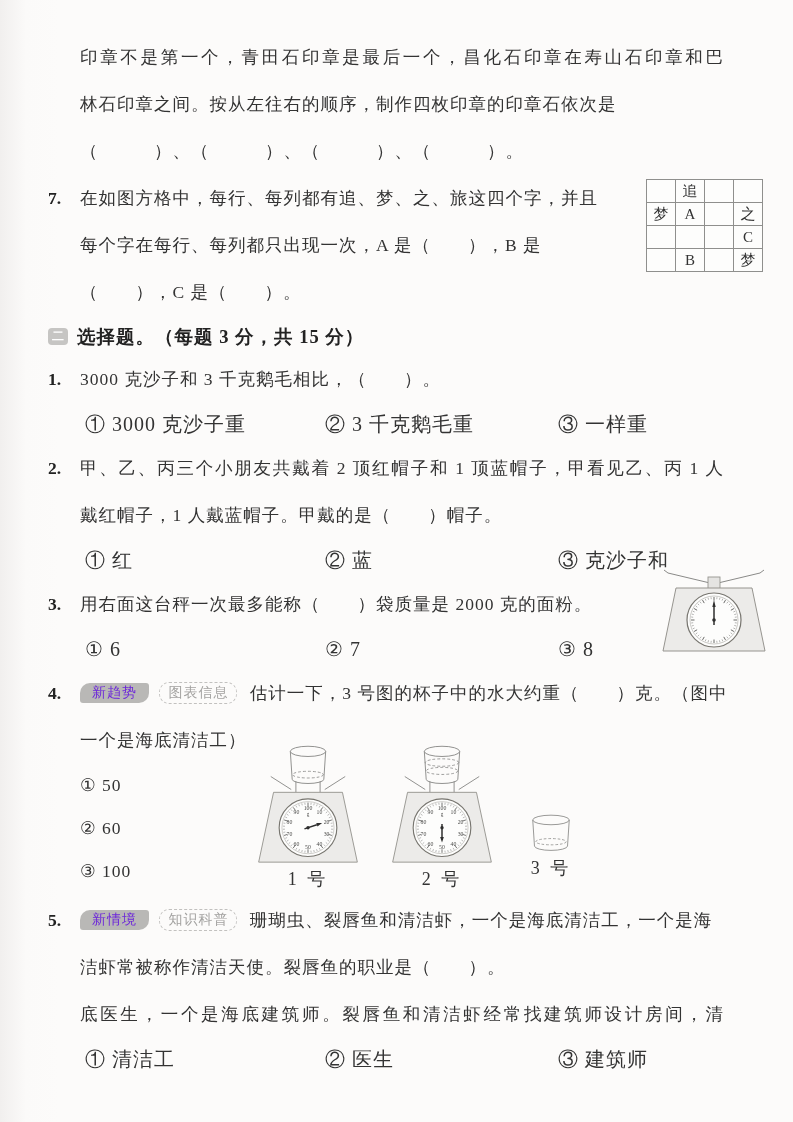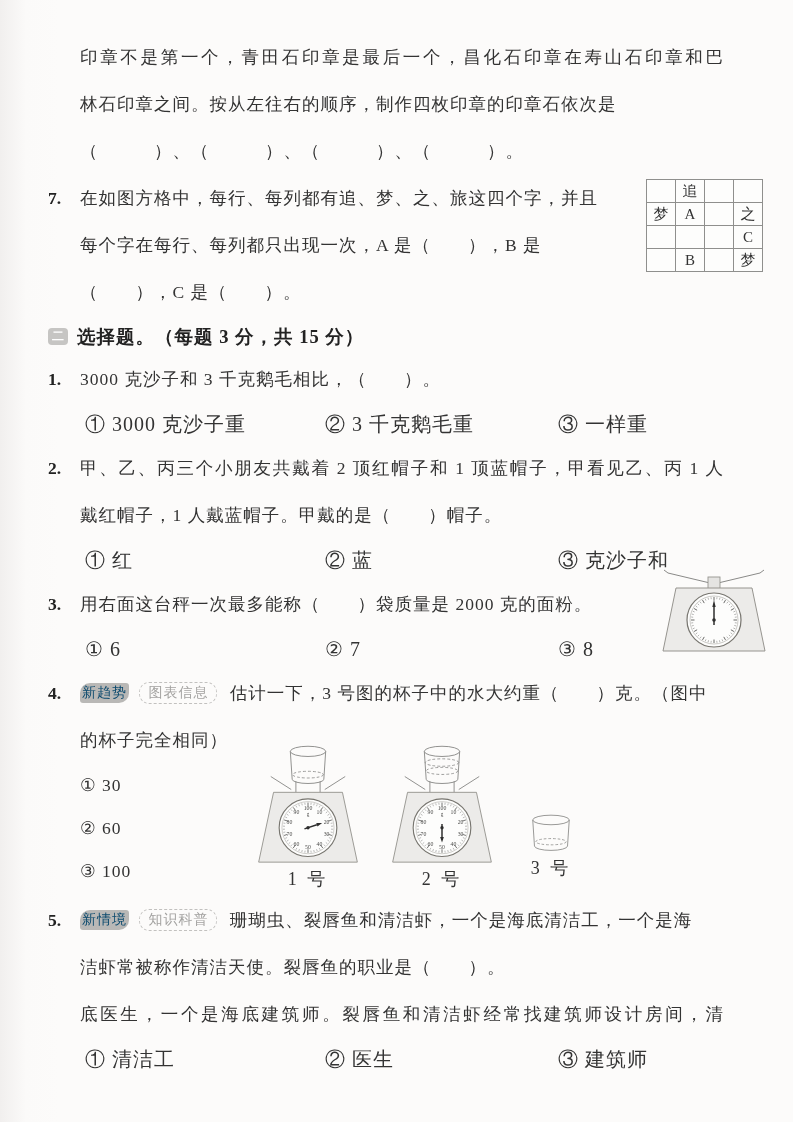--- a/index.html
+++ b/index.html
@@ -22,21 +22,21 @@
   .opt{position:absolute;line-height:42px;letter-spacing:1px;}
   .opt.p1{left:85px;}.opt.p2{left:325px;}.opt.p3{left:558px;}
   
   .sec{margin-left:48px;height:40px;display:flex;align-items:center;gap:9px;
        font-size:18.5px;font-weight:bold;color:#222;letter-spacing:1px;}
   .sec-icon{flex:0 0 auto;width:20px;height:17px;background:#c6c5c3;border-radius:4px;
        color:#fff;font-size:12px;line-height:17px;text-align:center;font-weight:bold;letter-spacing:0;}
   
   .badge{display:inline-block;font-size:14px;height:20px;line-height:20px;
          vertical-align:2px;letter-spacing:1px;margin-right:5px;}
-  .badge.solid{background:#b9b8b6;color:#0c4a6e;padding:0 2px;border-radius:10px 3px 10px 3px;}
+  .badge.solid{background:#b9b8b6;color:#6d28d9;padding:0 12px;border-radius:10px 3px 10px 3px;}
   .badge.outline{color:#a3a2a0;border:1px dashed #c2c1bf;padding:0 8px;border-radius:10px;margin-right:7px;}
   
   .q7grid{position:absolute;right:30px;top:4px;display:grid;
           grid-template-columns:repeat(4,29px);grid-auto-rows:23px;
           border-left:1px solid #8f8f8d;border-top:1px solid #8f8f8d;background:#fdfdfc;}
   .gcell{border-right:1px solid #8f8f8d;border-bottom:1px solid #8f8f8d;
          font-size:15px;line-height:23px;text-align:center;color:#333;}
   
   .q3fig{position:absolute;right:26px;top:-12px;width:106px;height:84px;}
   
@@ -200,22 +200,22 @@
       </div>
     </div>
 
     <div class="qwrap" style="height:227px;">
       <div class="line">
         <span class="qnum">4.</span>
         <span class="badge solid">新趋势</span>
         <span class="badge outline">图表信息</span>
         <span>估计一下，3 号图的杯子中的水大约重（　　）克。（图中</span>
       </div>
-      <div class="line">的杯子完全相同）</div>
-      <div class="q4opt">① 30</div>
+      <div class="line">一个是海底清洁工）</div>
+      <div class="q4opt">① 50</div>
       <div class="q4opt">② 60</div>
       <div class="q4opt">③ 100</div>
 
       <div class="q4figs">
 
         <div class="fig f1">
           <svg width="112" height="121" viewBox="0 0 120 130">
             <ellipse class="st" cx="60" cy="9" rx="19" ry="5.5" fill="#f8f8f6"></ellipse>
             <line class="st" x1="41" y1="9" x2="43" y2="39"></line>
             <line class="st" x1="79" y1="9" x2="77" y2="39"></line>

